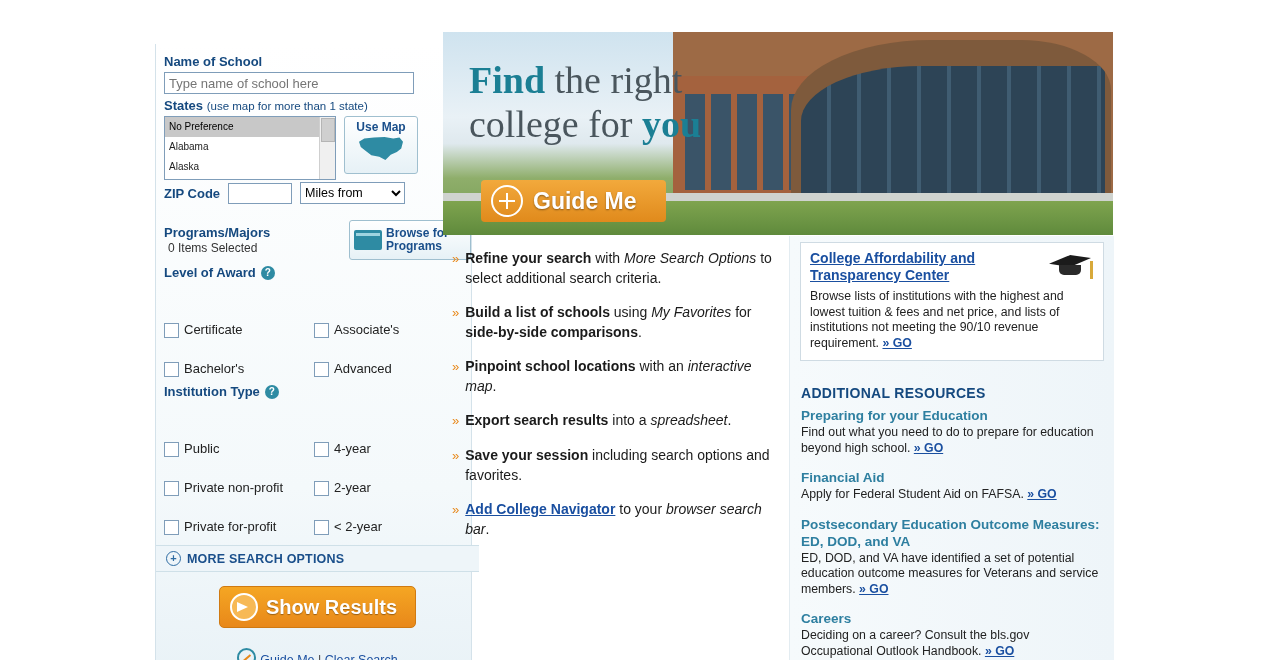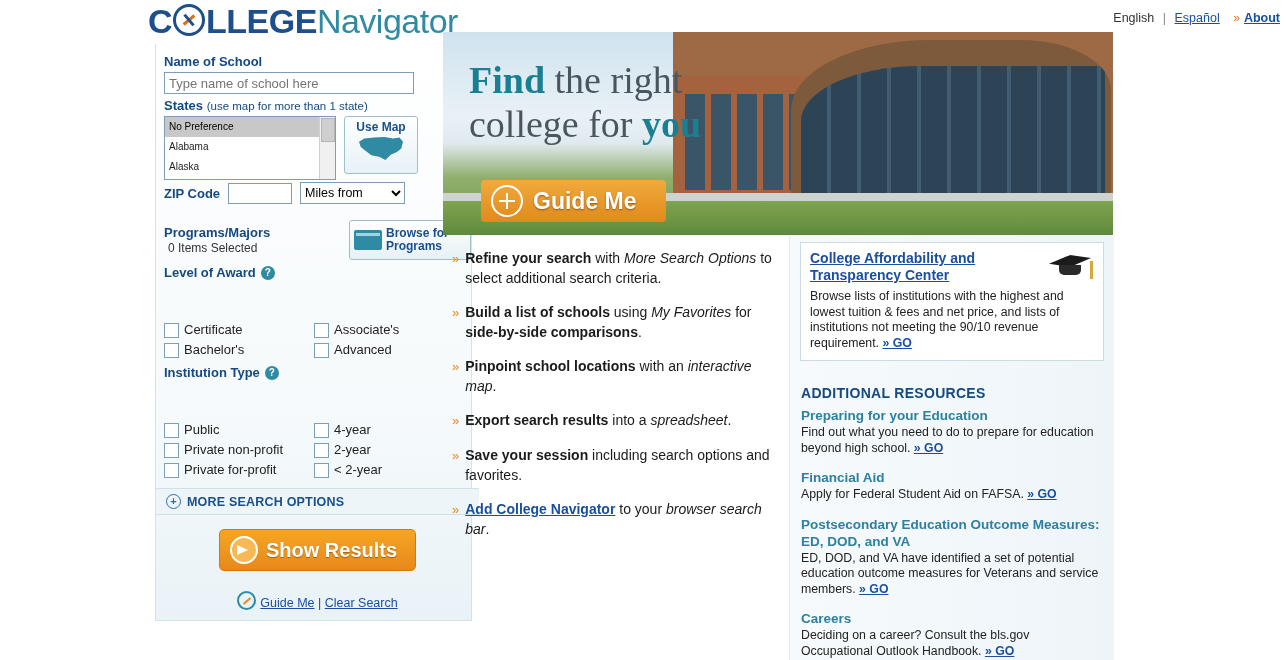--- a/index.html
+++ b/index.html
@@ -276,21 +276,21 @@
     color: #fff;
     font-size: 10px;
     font-weight: bold;
     line-height: 14px;
     text-align: center;
     cursor: pointer;
   }
   .cb-grid {
     display: grid;
     grid-template-columns: 150px 110px;
-    row-gap: 0;
+    row-gap: 19px;
     margin-top: 40px;
   }
   .cb-item {
     display: flex;
     align-items: center;
     gap: 5px;
     font-size: 13px;
     color: #222;
     line-height: 20px;
   }
@@ -624,32 +624,20 @@
     margin-top: 1px;
   }
 
   a { cursor: pointer; }
 </style>
 </head>
 <body>
 
 <div class="page">
 
-  <div class="header">
-    <div class="logo">
-      <span class="c1">C</span><span class="logo-compass"></span><span class="c1">LLEGE</span><span class="c2">Navigator</span>
-    </div>
-    <div class="lang-bar">
-      <span>English</span>
-      <span class="sep">|</span>
-      <a>Español</a>
-      <span class="sep"> </span>
-      <span class="about-arrows">»</span><a class="about-link">About</a>
-    </div>
-  </div>
 
   <div class="search-panel">
 
     <div class="fld-label">Name of School</div>
     <input class="text-input" type="text" placeholder="Type name of school here" style="">
 
     <div class="fld-label">
       <span>States</span>
       <span class="sub">(use map for more than 1 state)</span>
     </div>

